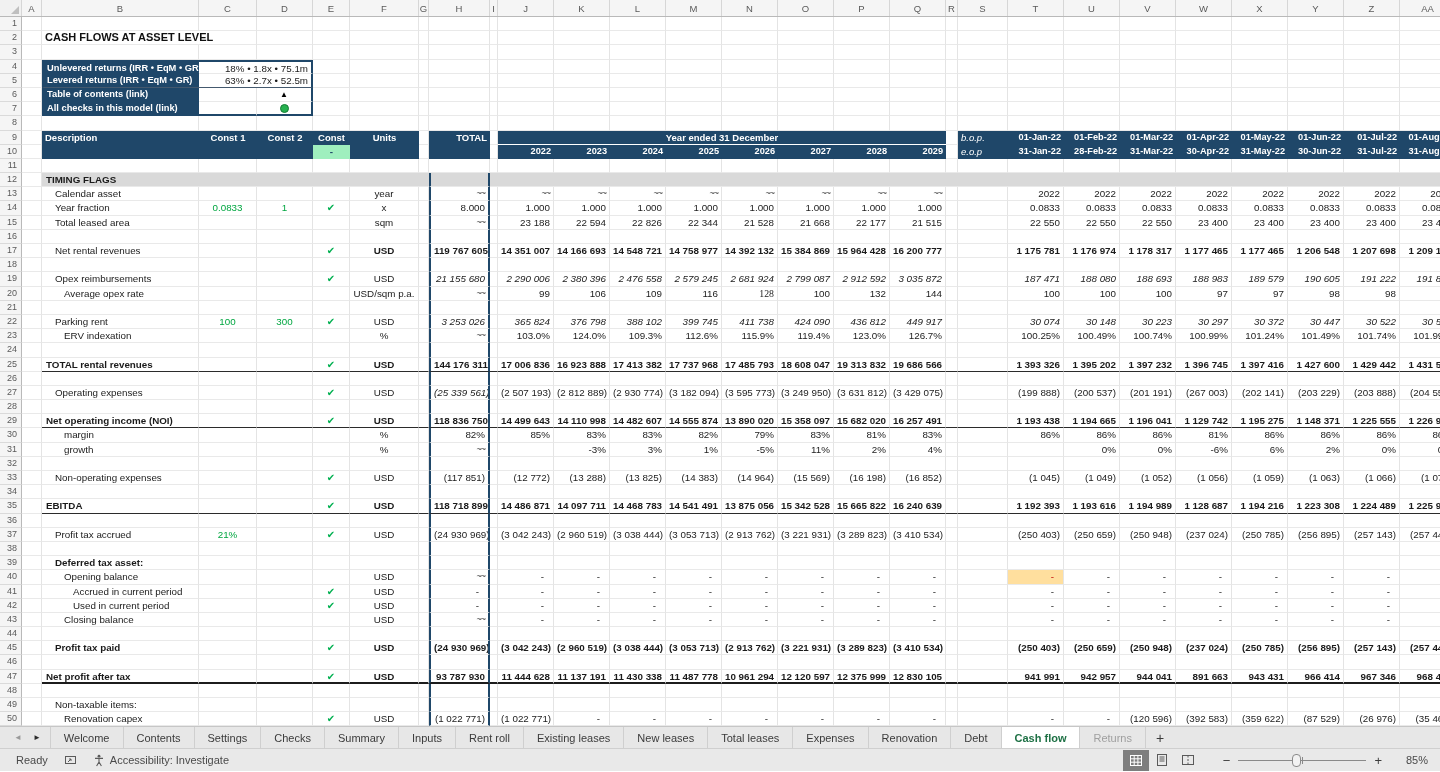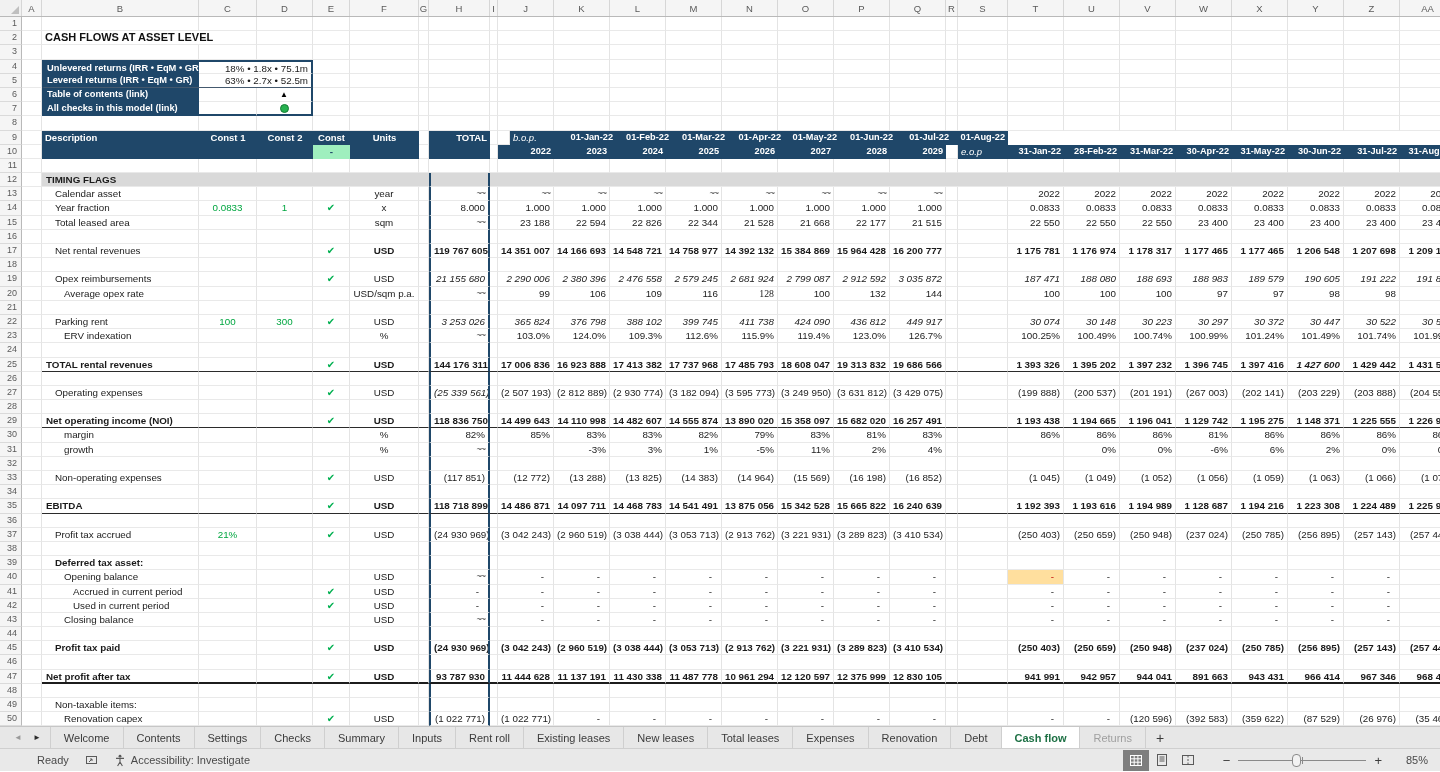--- a/index.html
+++ b/index.html
@@ -59,21 +59,21 @@
   #tabs{display:flex;align-items:stretch;}
   .tab{display:flex;align-items:center;padding:0 13px;border-right:1px solid #CFCFCF;}
   .tab:first-child{border-left:1px solid #CFCFCF;}
   .tab.active{background:#fff;color:#1E7145;font-weight:700;}
   .tab.faded{color:#9f9f9f;}
   .addtab{display:flex;align-items:center;justify-content:center;width:28px;font-size:14px;color:#3b3b3b;
     background:none;border:none;font-family:inherit;}
   
   .statusbar{height:23px;background:#E9E9E9;border-top:1px solid #CFCFCF;display:flex;align-items:center;
     font-size:11px;color:#4a4a4a;flex:none;width:1440px;box-sizing:border-box;}
-  .sb-ready{margin-left:37px;text-align:center;}
+  .sb-ready{margin-left:16px;text-align:center;}
   .sb-ico{display:flex;align-items:center;margin-left:16px;}
   .sb-acc-label{margin-left:5px;}
   .sb-right{margin-left:auto;display:flex;align-items:center;}
   .viewbtn{width:26px;height:21px;display:flex;align-items:center;justify-content:center;}
   .viewbtn.active{background:#7E7E7E;}
   .zoom-minus,.zoom-plus{font-size:13px;color:#3c3c3c;padding:0 8px;}
   .zoom-minus{margin-left:14px;}
   .slider{position:relative;width:128px;height:21px;display:flex;align-items:center;}
   .slider .track{width:100%;height:1px;background:#8a8a8a;}
   .slider .tick{position:absolute;left:50%;top:7px;width:1px;height:7px;background:#8a8a8a;}
@@ -361,20 +361,21 @@
           <div class="c rh" style="width: 22px;">9</div>
           <div class="c" style="width: 20px;"></div>
           <div class="c nv" style="width: 157px;">Description</div>
           <div class="c nv ct" style="width: 58px;">Const 1</div>
           <div class="c nv ct" style="width: 56px;">Const 2</div>
           <div class="c nv ct" style="width: 37px;">Const</div>
           <div class="c nv ct" style="width: 69px;">Units</div>
           <div class="c" style="width: 10px;"></div>
           <div class="c nv v" style="width: 61px;">TOTAL</div>
           <div class="c" style="width: 8px;"></div>
+          <div class="c nv ct yg" style="width: 448px;">Year ended 31 December</div>
           <div class="c" style="width: 12px;"></div>
           <div class="c nv itl" style="width: 50px;">b.o.p.</div>
           <div class="c nv v dt" style="width: 56px;">01-Jan-22</div>
           <div class="c nv v dt" style="width: 56px;">01-Feb-22</div>
           <div class="c nv v dt" style="width: 56px;">01-Mar-22</div>
           <div class="c nv v dt" style="width: 56px;">01-Apr-22</div>
           <div class="c nv v dt" style="width: 56px;">01-May-22</div>
           <div class="c nv v dt" style="width: 56px;">01-Jun-22</div>
           <div class="c nv v dt" style="width: 56px;">01-Jul-22</div>
           <div class="c nv v dt" style="width: 56px;">01-Aug-22</div>
@@ -848,21 +849,21 @@
           <div class="c v bd bb1" style="width: 56px;">18 608 047</div>
           <div class="c v bd bb1" style="width: 56px;">19 313 832</div>
           <div class="c v bd bb1" style="width: 56px;">19 686 566</div>
           <div class="c  bb1" style="width: 12px;"></div>
           <div class="c  bb1" style="width: 50px;"></div>
           <div class="c v bd bb1" style="width: 56px;">1 393 326</div>
           <div class="c v bd bb1" style="width: 56px;">1 395 202</div>
           <div class="c v bd bb1" style="width: 56px;">1 397 232</div>
           <div class="c v bd bb1" style="width: 56px;">1 396 745</div>
           <div class="c v bd bb1" style="width: 56px;">1 397 416</div>
-          <div class="c v bd bb1" style="width: 56px; font-style: italic;">1 427 600</div>
+          <div class="c v bd bb1" style="width: 56px;">1 427 600</div>
           <div class="c v bd bb1" style="width: 56px;">1 429 442</div>
           <div class="c v bd bb1" style="width: 56px;">1 431 545</div>
         </div>
         <div class="r">
           <div class="c rh" style="width: 22px;">26</div>
           <div class="c" style="width: 20px;"></div>
           <div class="c" style="width: 157px;"></div>
           <div class="c gr" style="width: 58px;"></div>
           <div class="c gr" style="width: 56px;"></div>
           <div class="c chk" style="width: 37px;"></div>

